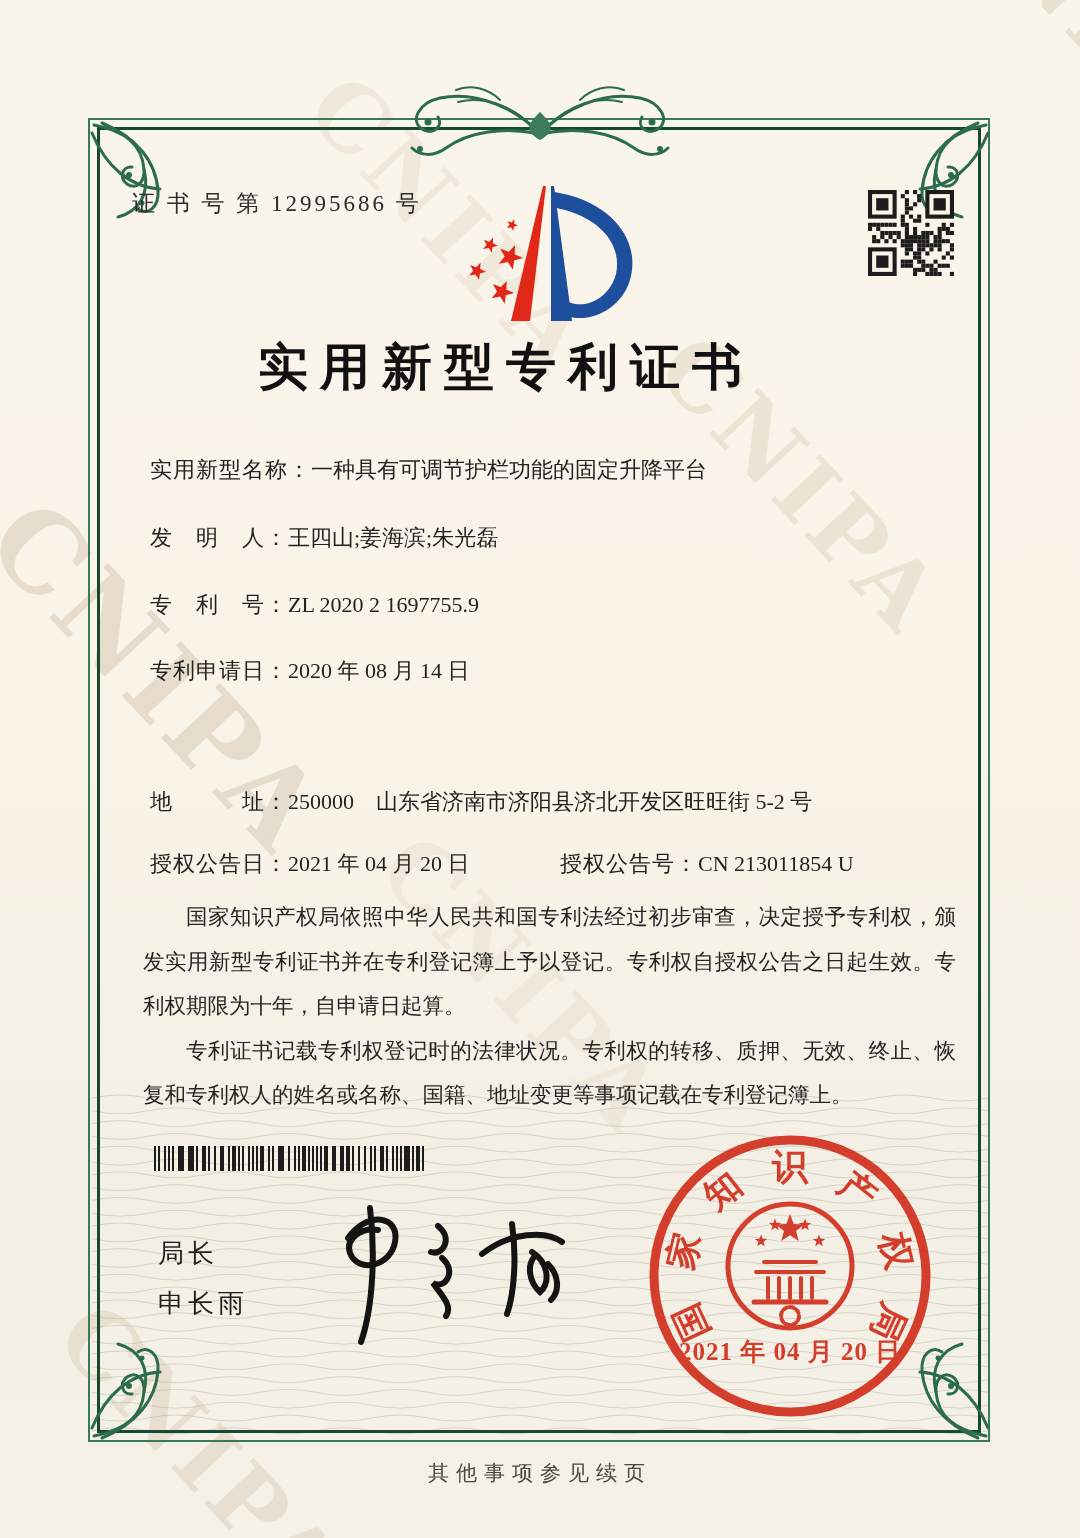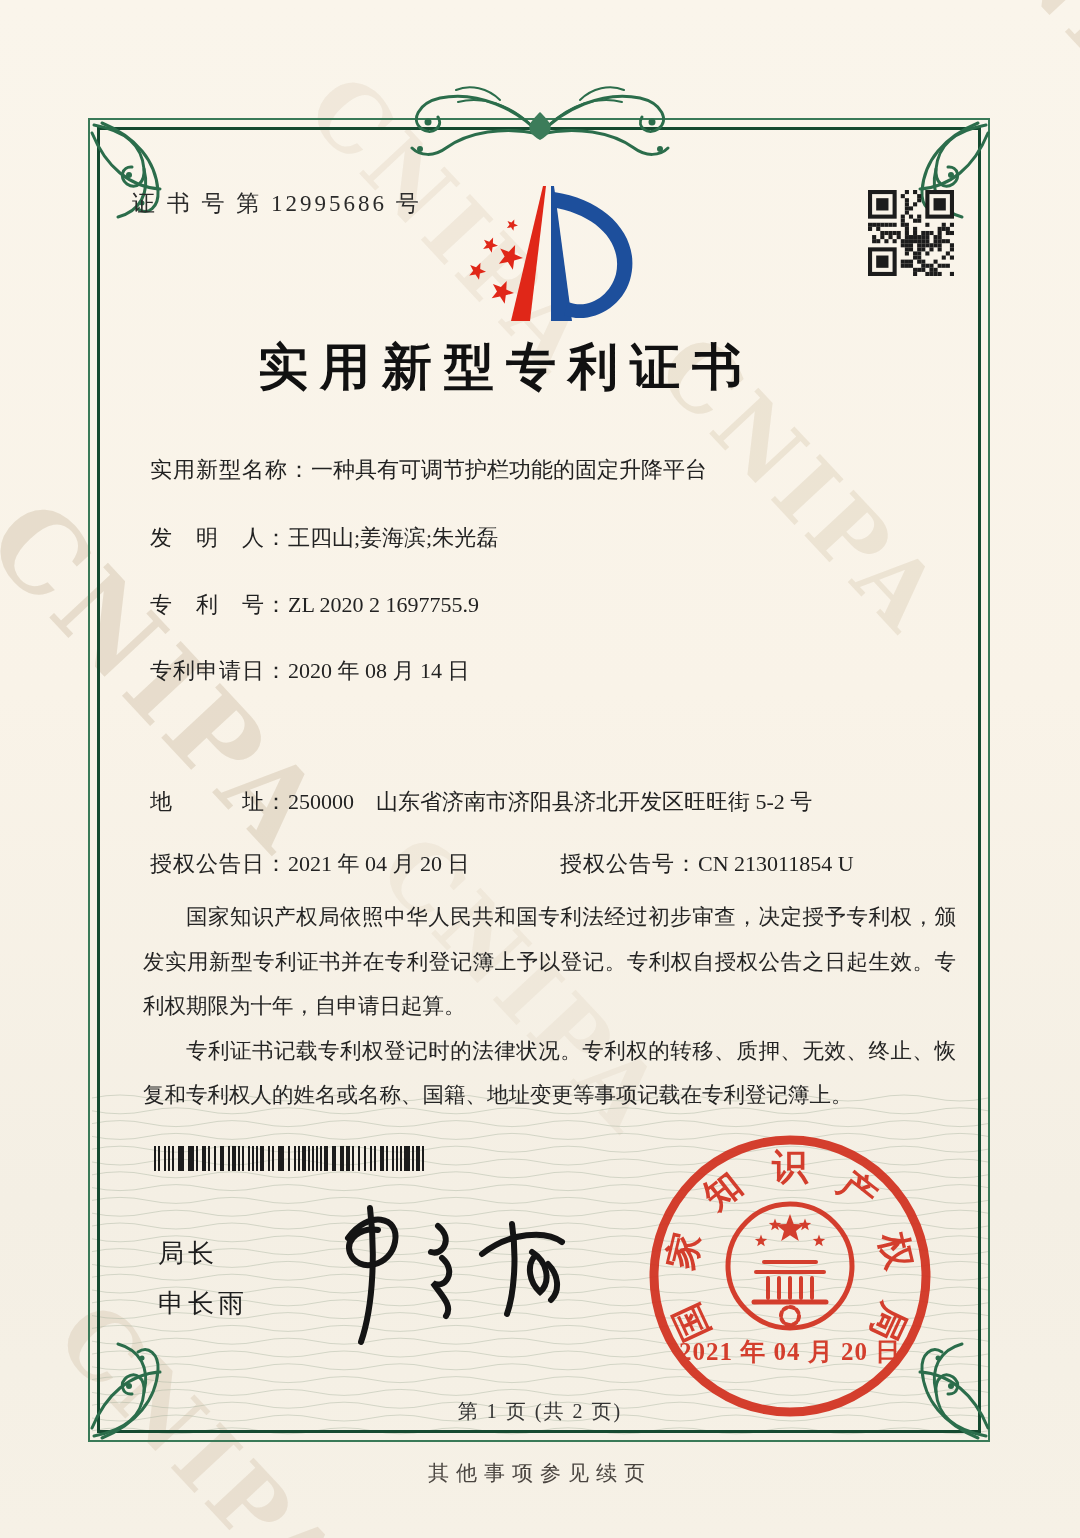--- a/index.html
+++ b/index.html
@@ -389,16 +389,15 @@
           <path d="M124,136 L176,136"></path>
           <path d="M128,152 L128,172 M139,152 L139,172 M150,152 L150,172 M161,152 L161,172 M172,152 L172,172"></path>
           <path d="M114,176 L186,176" stroke-width="5"></path>
           <circle cx="150" cy="190" r="9" stroke-width="4" stroke-dasharray="4 3"></circle>
         </g>
       </g>
       <text x="150" y="234" text-anchor="middle" stroke="none" style="font-family:'Liberation Serif',serif; font-size:25px; font-weight:bold; letter-spacing:1px;">2021 年 04 月 20 日</text>
     </g>
   </svg>
 
-  <div class="pageinfo">第 1 页 (共 2 页)</div>
   <div class="contnote">其他事项参见续页</div>
 
 </div>
 
 </body></html>

